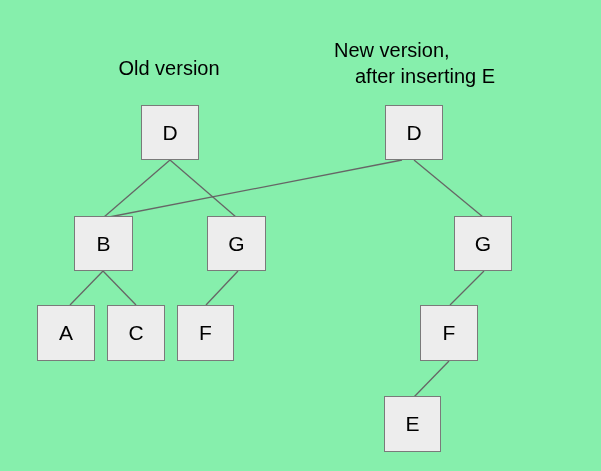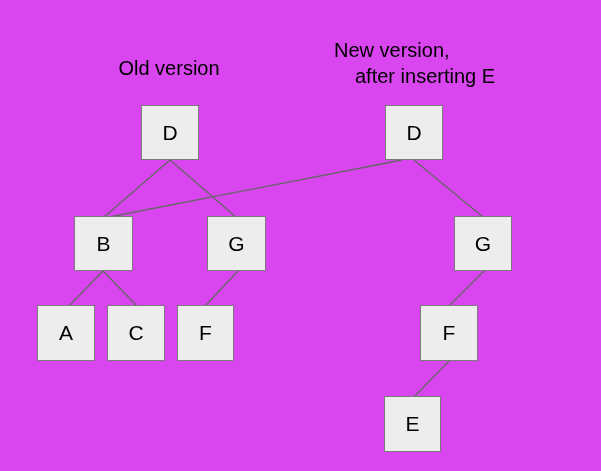--- a/index.html
+++ b/index.html
@@ -5,21 +5,21 @@
 <style>
   html, body {
     margin: 0;
     padding: 0;
     background: #ffffff;
   }
   #canvas {
     position: relative;
     width: 601px;
     height: 471px;
-    background: #d946ef;
+    background: #86efac;
     overflow: hidden;
     font-family: "Liberation Sans", sans-serif;
   }
   #edge-layer {
     position: absolute;
     left: 0;
     top: 0;
     width: 601px;
     height: 471px;
   }

